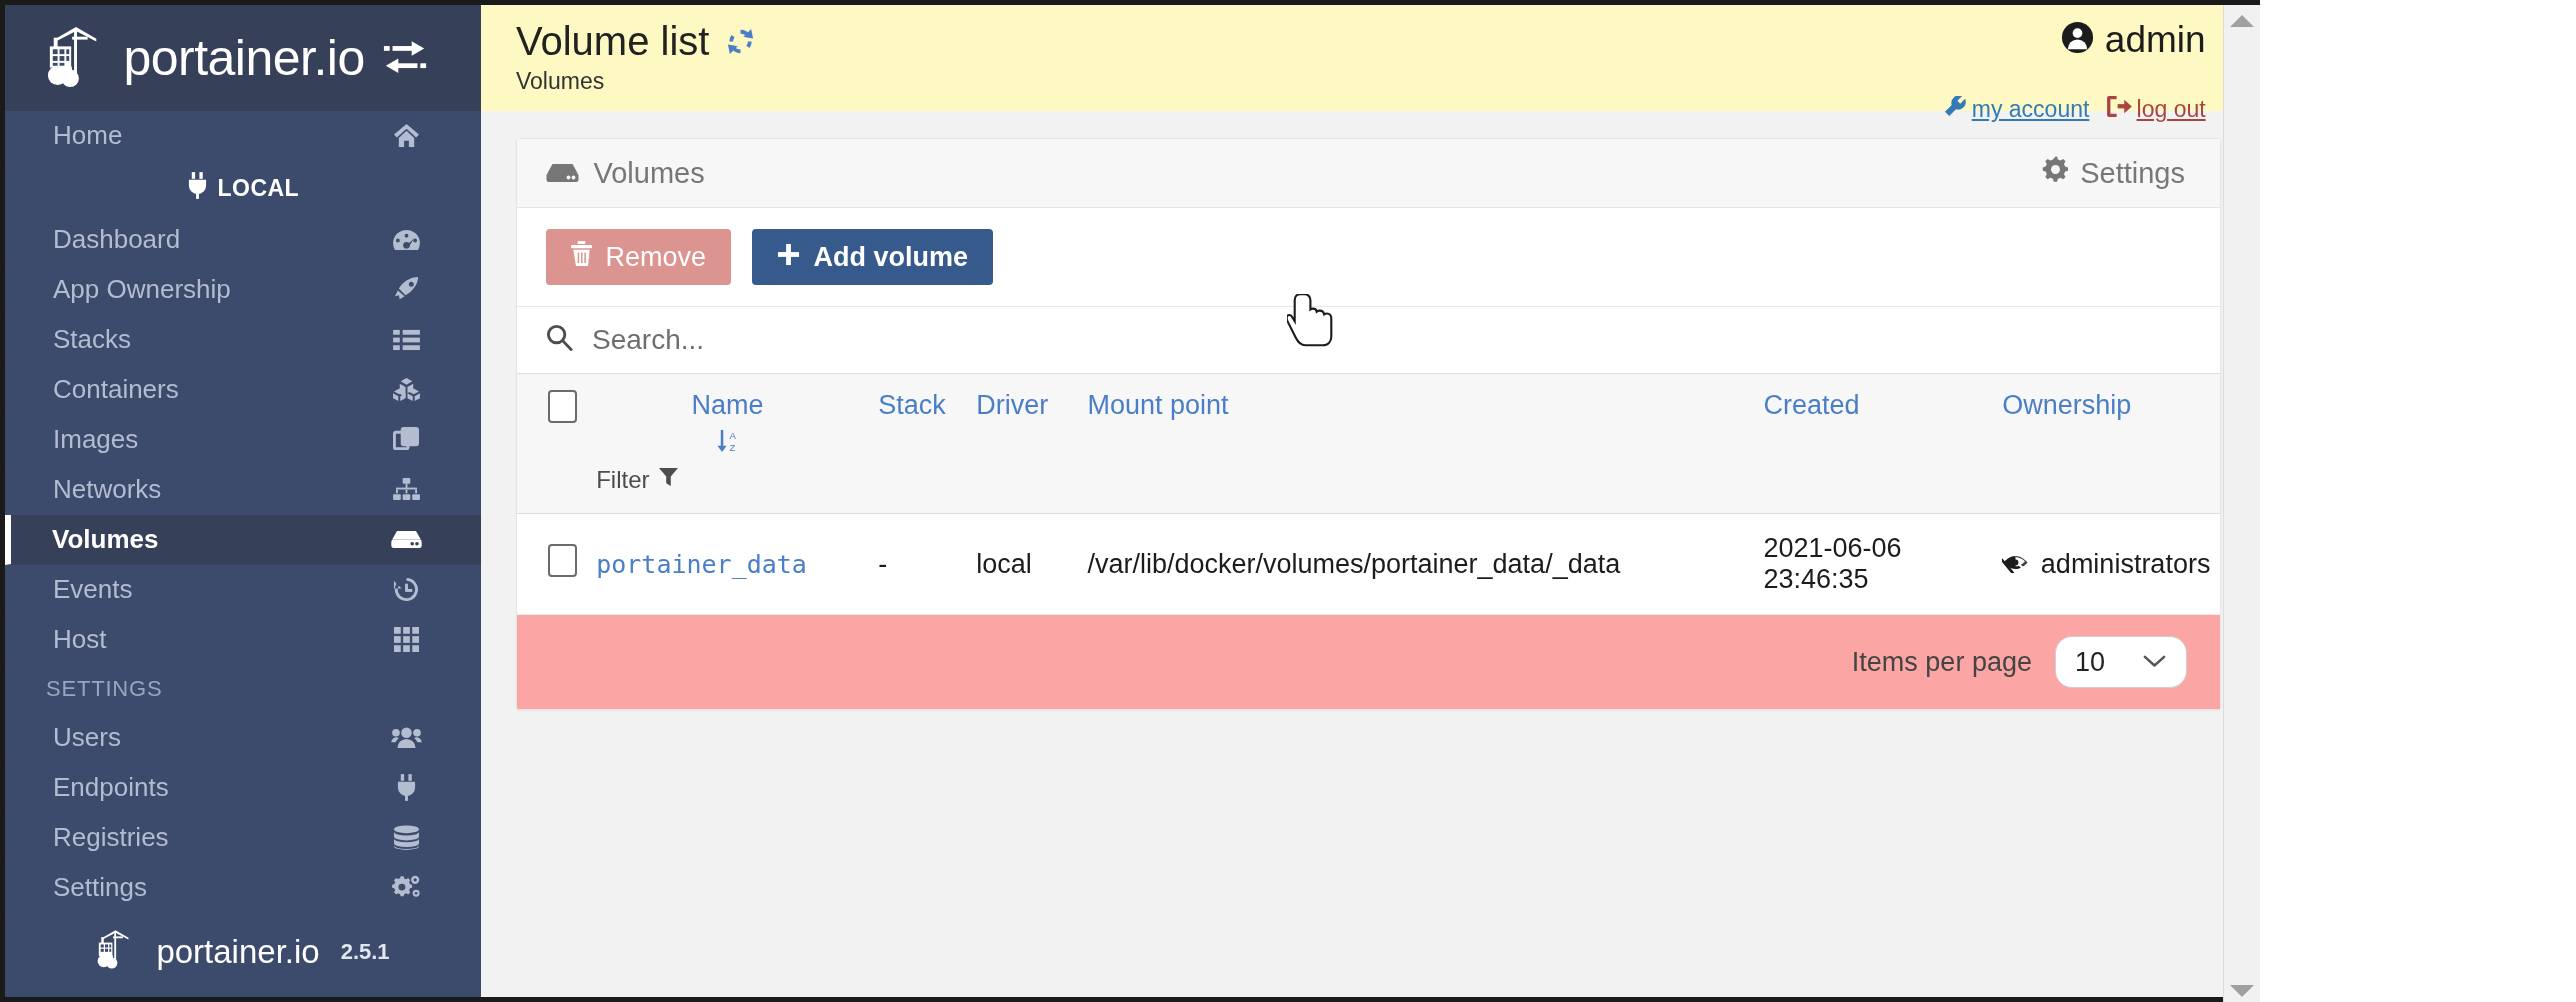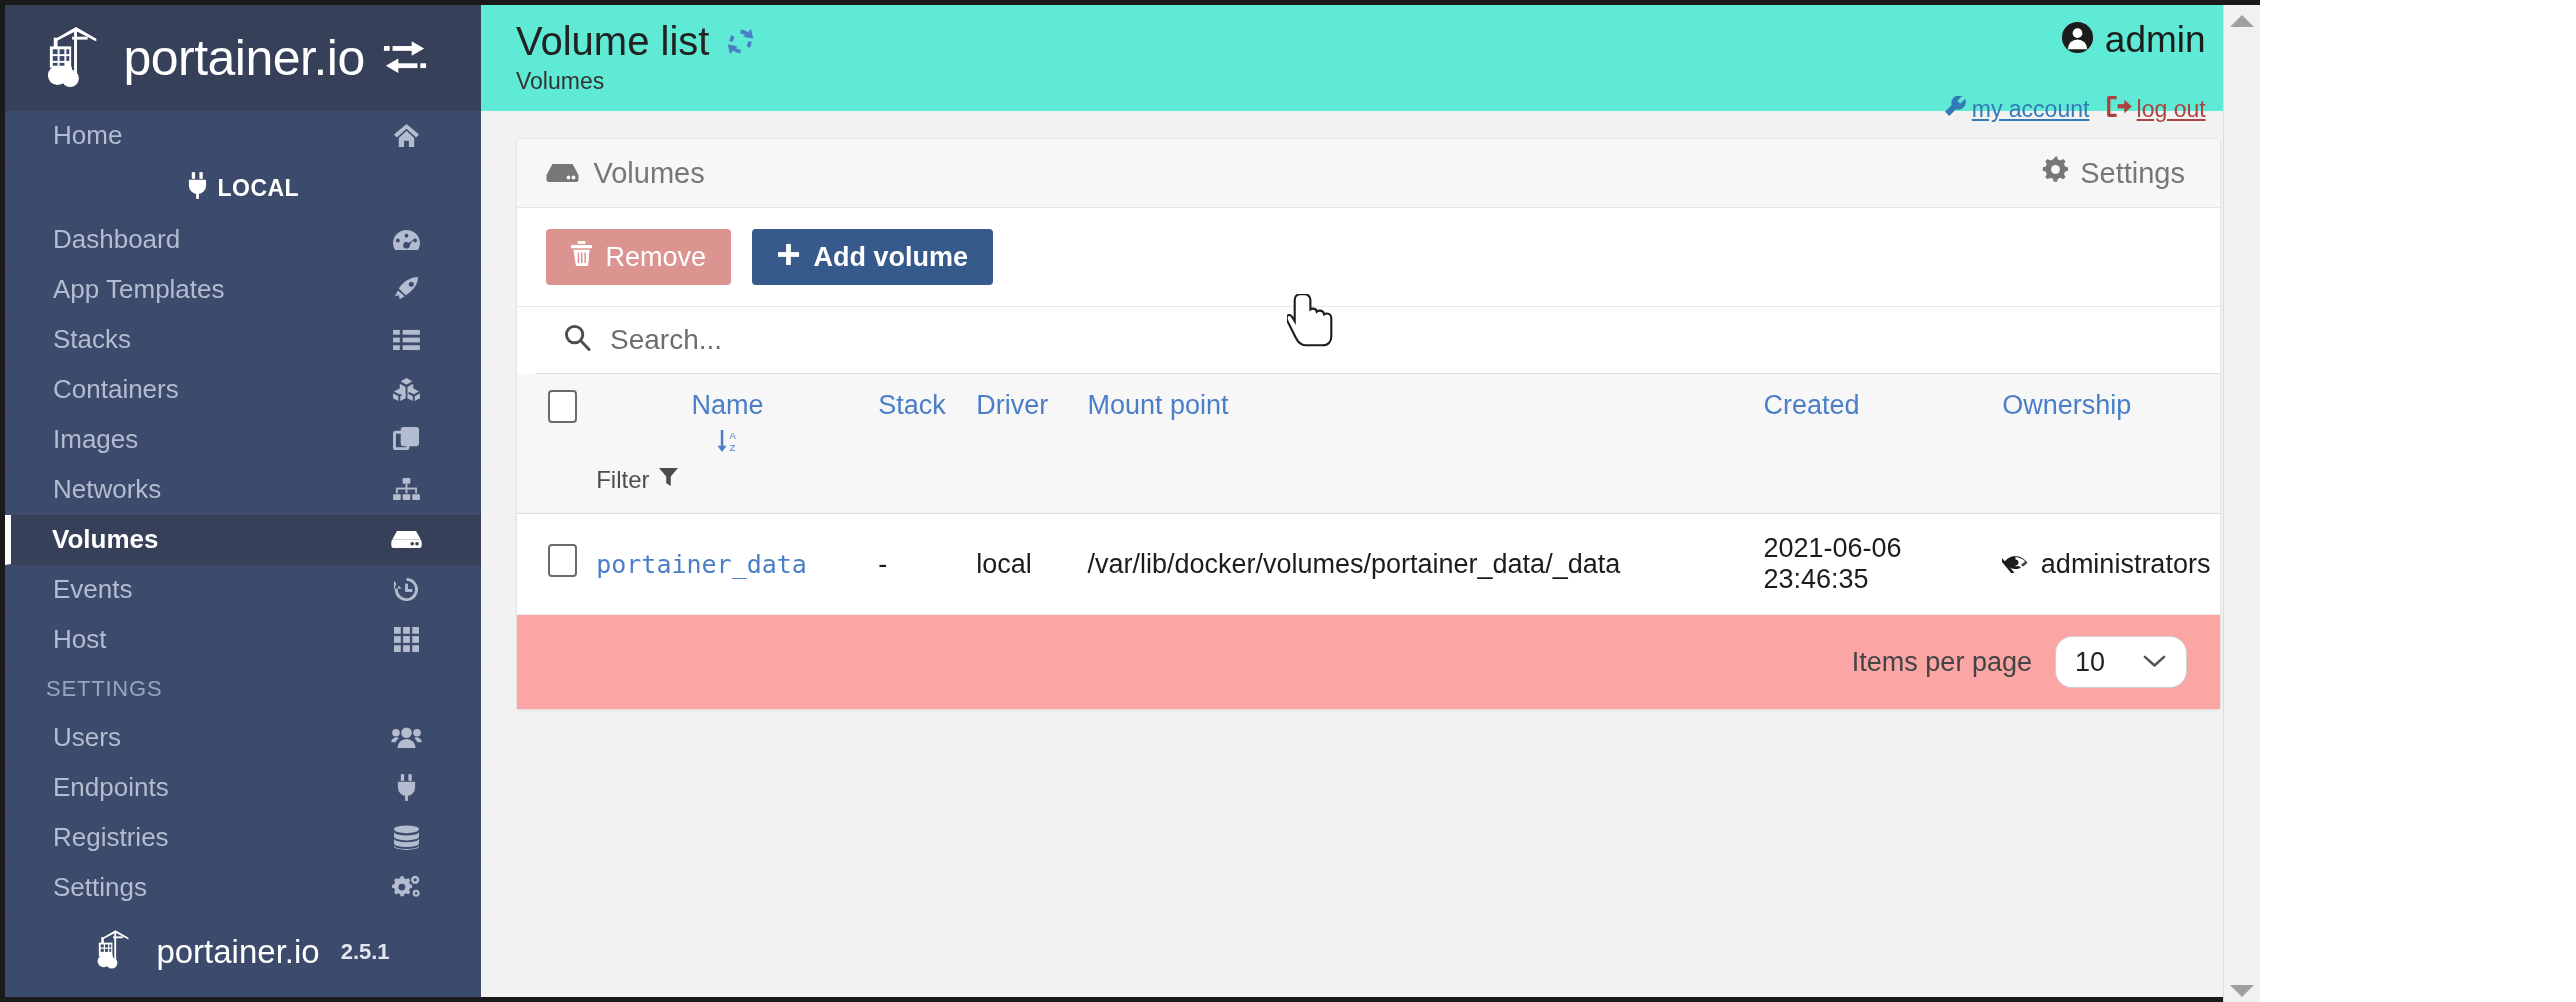--- a/index.html
+++ b/index.html
@@ -120,21 +120,21 @@
   
   .main {
     flex: 1 1 auto;
     display: flex;
     flex-direction: column;
     background: #f2f2f2;
     min-width: 0;
     position: relative;
   }
   .topbar {
-    background: #5eead4;
+    background: #fef9c3;
     height: 106px;
     flex: 0 0 106px;
     display: flex;
     align-items: flex-start;
     padding: 13.5px 39px 0 35px;
     position: relative;
   }
   .topbar-left { display: flex; flex-direction: column; }
   .page-title-row { display: flex; align-items: center; gap: 15.4px; }
   .page-title { font-size: 40px; color: #222; font-weight: 400; }
@@ -204,21 +204,20 @@
   }
   .btn-remove { background: #dc9490; }
   .btn-add { background: #375a8c; font-weight: bold; }
 
   .search-bar {
     display: flex;
     align-items: center;
     gap: 19px;
     padding: 17.4px 29px;
     border-bottom: 1px solid #ddd;
-    margin-left: 18px;
   }
   .search-input {
     border: none;
     outline: none;
     font-size: 28px;
     color: #555;
     width: 100%;
     font-family: "Liberation Sans", sans-serif;
     background: transparent;
   }
@@ -398,21 +397,21 @@
         <span class="nav-icon">
           <svg width="29" height="23" viewBox="0 0 30 24">
               <path d="M15 2 A14 14 0 0 0 1 16 A14 14 0 0 0 3 23 L27 23 A14 14 0 0 0 29 16 A14 14 0 0 0 15 2 Z M15 6 a2 2 0 0 1 0 4 a2 2 0 0 1 0 -4 Z M6 11 a2 2 0 0 1 0 4 a2 2 0 0 1 0 -4 Z M24 11 a2 2 0 0 1 0 4 a2 2 0 0 1 0 -4 Z" fill="#b4bcd0"></path>
               <path d="M15 18 L23 11 L17 20 Z" fill="#3c4a6b"></path>
               <circle cx="15" cy="18" r="3.5" fill="#3c4a6b"></circle>
             </svg>
         </span>
       </div>
 
       <div class="nav-item">
-        <span class="nav-label">App Templates</span>
+        <span class="nav-label">App Ownership</span>
         <span class="nav-icon">
           <svg width="27" height="27" viewBox="0 0 28 28">
               <path d="M26 1 C18 1 10 6 6 13 L13 20 C20 16 26 9 26 1 Z M19 6 a2.6 2.6 0 1 1 0 5.2 a2.6 2.6 0 0 1 0 -5.2 Z"></path>
               <path d="M5 15 L2 21 L6 20 L7 24 L12 21 Z"></path>
             </svg>
         </span>
       </div>
 
       <div class="nav-item">
         <span class="nav-label">Stacks</span>

